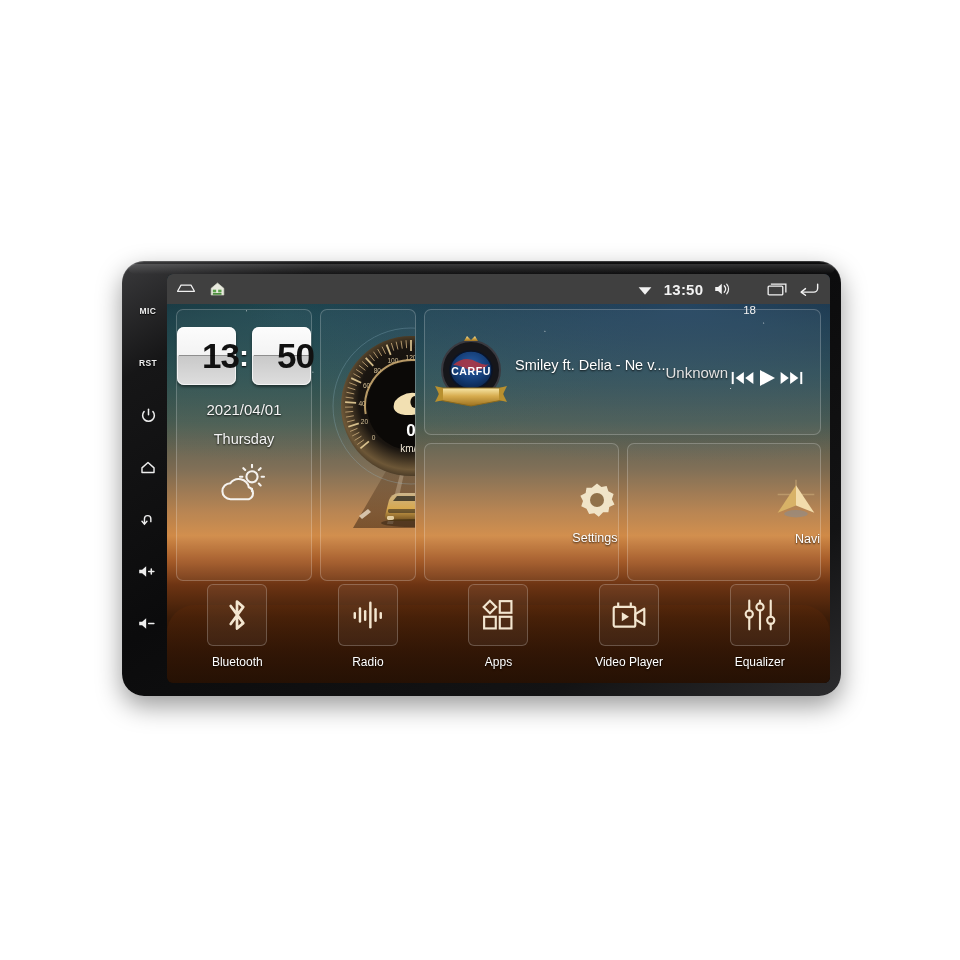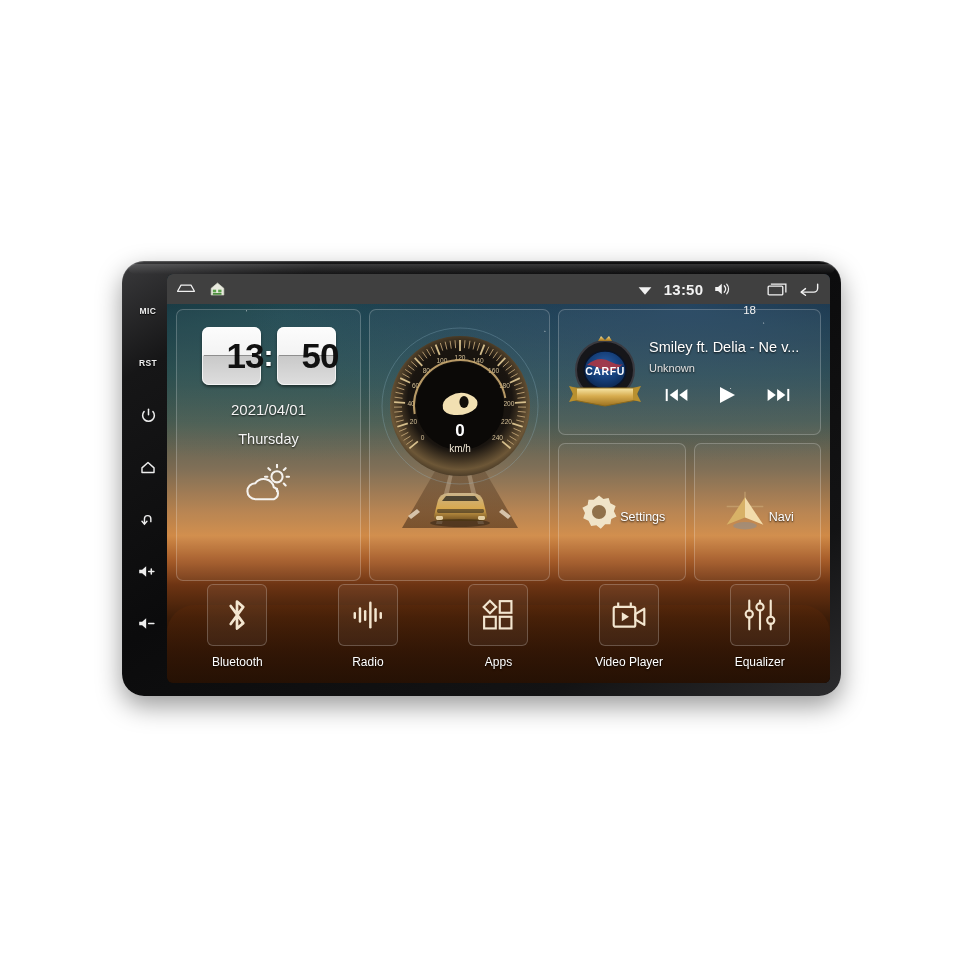--- a/index.html
+++ b/index.html
@@ -130,30 +130,30 @@
   #day-line{ margin-top:13px; font-size:14.5px; color:#f4f4f4; text-shadow:0 1px 2px rgba(0,0,0,.8); }
   #weather-ico{ margin-top:17px; }
 
   
   #speed-card{ width:181px; position:relative; overflow:hidden; }
 
   
   #right-col{ flex:1; display:flex; flex-direction:column; gap:8px; }
   #media-card{ height:126px; display:flex; align-items:center; padding:6px 10px 6px 8px; }
   #badge{ width:76px; height:84px; position:relative; flex:0 0 auto; }
-  #media-info{ flex:1; padding-left:6px; display:flex; flex-direction:column; }
+  #media-info{ flex:1; padding-left:6px; display:flex; }
   #track-title{ font-size:14.5px; color:#fff; text-shadow:0 1px 2px rgba(0,0,0,.8);
     white-space:nowrap; overflow:hidden; }
-  #track-artist{ font-size:11px; color:#e3e3e3; margin-top:7px; text-shadow:0 1px 2px rgba(0,0,0,.8); }
+  #track-artist{ font-size:15px; color:#e3e3e3; margin-top:7px; text-shadow:0 1px 2px rgba(0,0,0,.8); }
   #media-ctrls{ display:flex; align-items:center; justify-content:space-around;
     margin-top:11px; padding:0 6px 0 2px; }
   .mbtn{ cursor:pointer; }
 
   #tile-row{ flex:1; display:flex; gap:8px; }
-  .tile{ flex:1; display:flex; flex-direction:row; align-items:center; justify-content:center;
+  .tile{ flex:1; display:flex; flex-direction:column; align-items:flex-end; justify-content:center;
     position:relative; overflow:hidden;border-radius:7px; }
   .tile-label{ font-size:12.5px; color:#fff; margin-top:10px; text-shadow:0 1px 2px rgba(0,0,0,.85); }
 
   
   #dock{
     position:absolute; left:9px; right:9px; bottom:4px; height:95px;
     display:flex; gap:8px;
   }
   .dock-item{ flex:1; display:flex; flex-direction:column; align-items:center; }
   .dock-icon-box{

